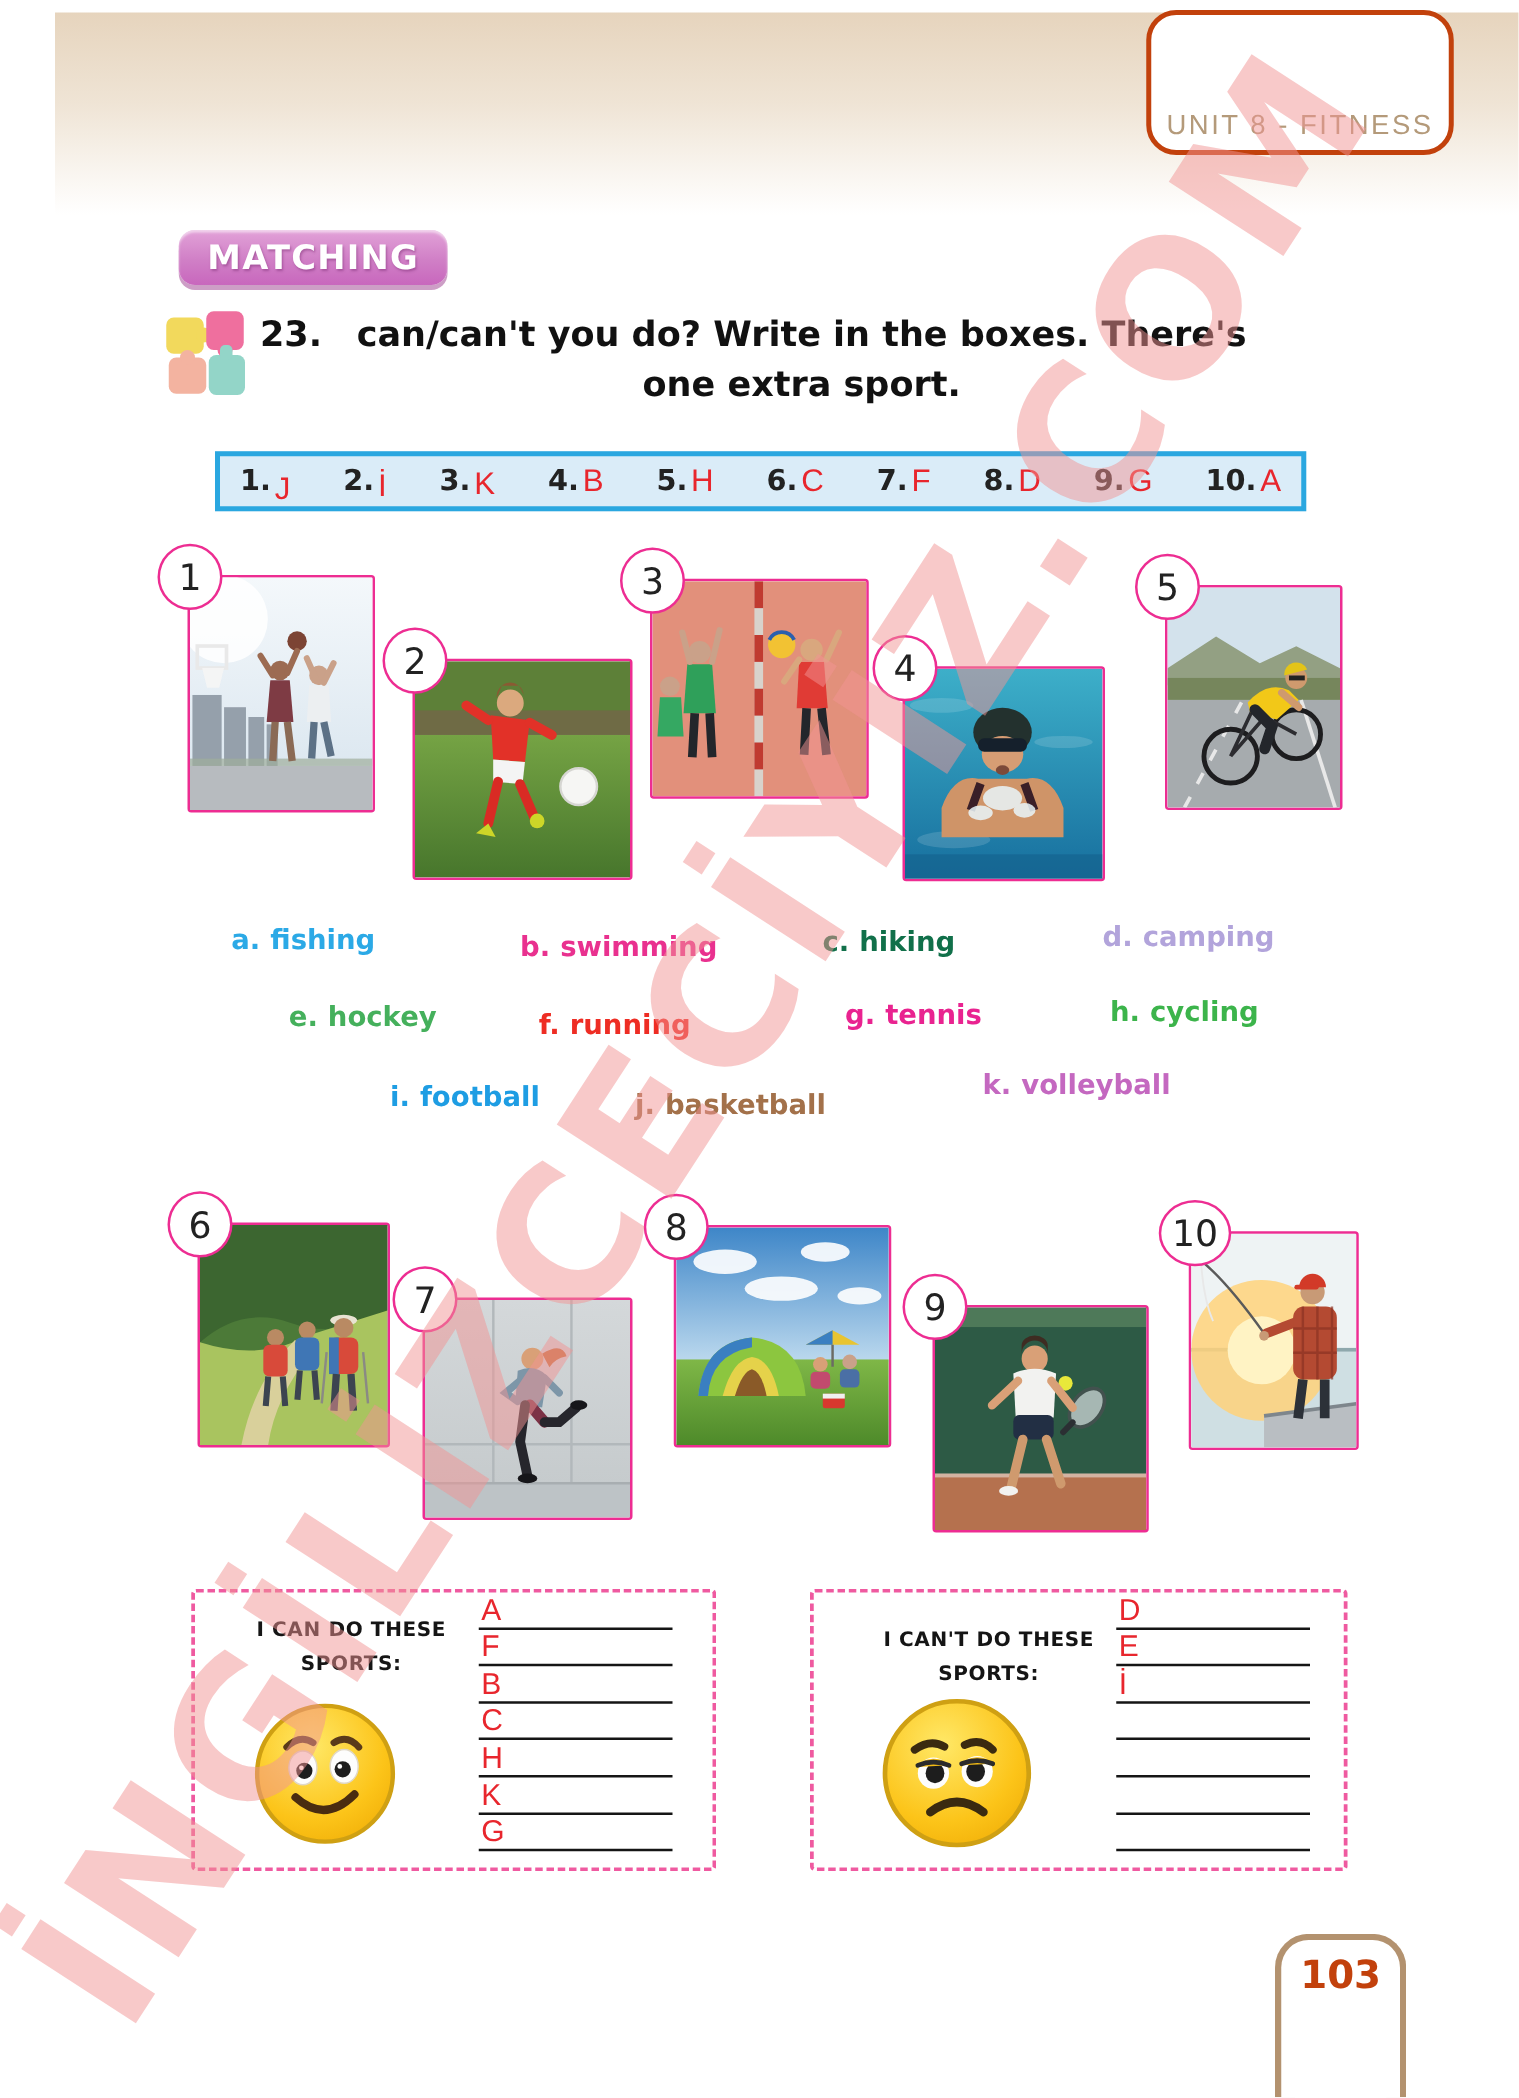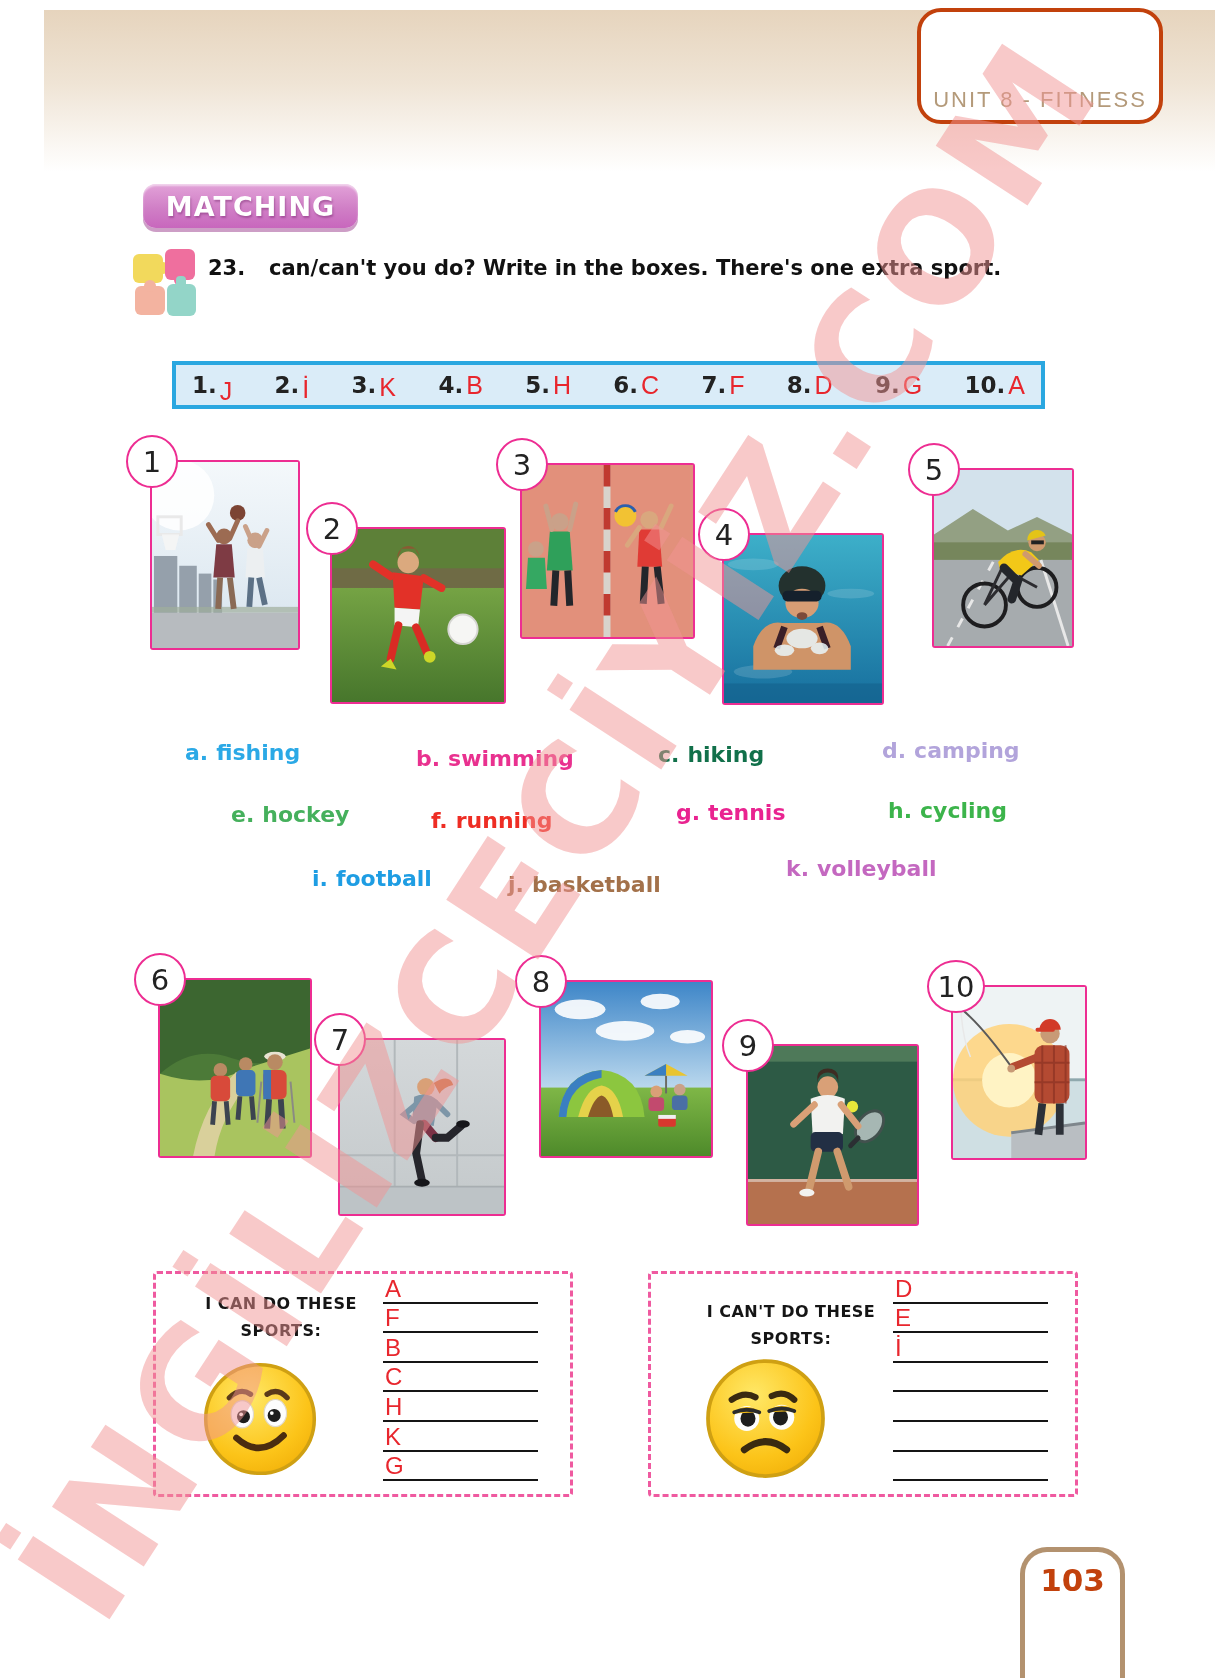--- a/index.html
+++ b/index.html
@@ -18,21 +18,21 @@
   .matching-badge { position:absolute; left:143px; top:184px; width:215px; height:44px;
     background:linear-gradient(180deg,#e2a2d8 0%, #d07fc6 55%, #c867bd 100%);
     border-radius:13px; box-shadow:0 4px 0 rgba(164,79,152,.55), inset 0 2px 2px rgba(255,255,255,.55);
     display:flex; align-items:center; justify-content:center;
     color:#fff; font-weight:bold; font-size:27px; letter-spacing:1px; text-shadow:1px 2px 2px rgba(120,40,110,.45); }
 
   .puzzle-icon { position:absolute; left:130px; top:246px; width:68px; height:74px; }
 
   
   .exercise { position:absolute; left:208px; top:248px; width:805px; display:flex;
-    font-size:21px; font-weight:bold; color:#111; line-height:40px; }
+    font-size:28px; font-weight:bold; color:#111; line-height:40px; }
   .ex-num { margin-right:12px; }
   .ex-lines { flex:1; }
   .ex-line2 { text-align:center; }
 
   
   .answer-box { position:absolute; left:172px; top:361px; width:873px; height:48px;
     background:#daecf8; border:4px solid #2aa7e0;
     display:flex; align-items:center; justify-content:space-between; padding:0 16px; }
   .answer-item { display:flex; align-items:center; }
   .answer-item .num { font-size:23px; font-weight:bold; color:#222; }

